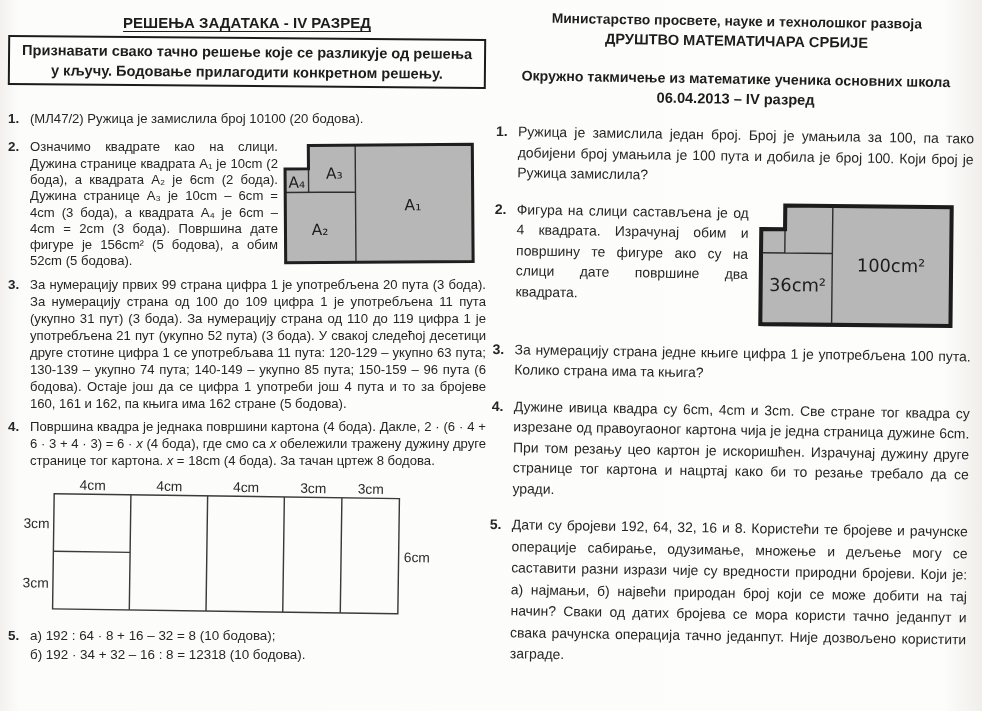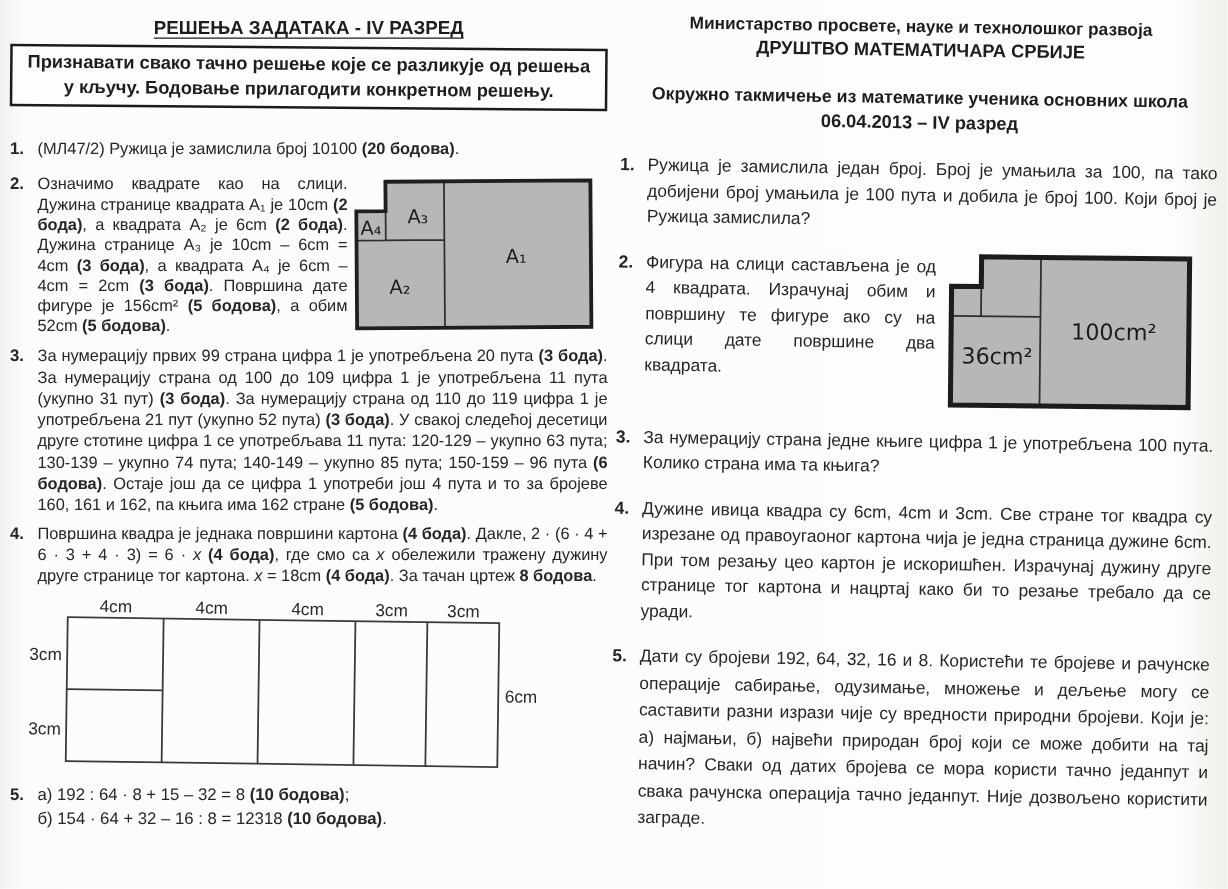--- a/index.html
+++ b/index.html
@@ -6,21 +6,21 @@
   body{
     width:982px;height:711px;overflow:hidden;
     font-family:"Liberation Sans","DejaVu Sans",sans-serif;
     color:#222;
     background:linear-gradient(90deg,#f2f1ee 0,#fcfcfb 2%,#fdfdfc 96%,#efeeea 100%);
   }
   .page{position:relative;width:982px;height:711px;}
   .col{position:absolute;top:0;}
   .col-left{left:8px;top:12px;width:478px;}
   .col-right{left:498px;top:8px;width:478px;transform:rotate(0.9deg);transform-origin:0 0;}
-  b{font-weight:700;}
+  b{font-weight:400;}
   i{font-style:italic;}
 
   
   .lp-title{
     text-align:center;font-weight:700;font-size:15px;
     text-decoration:underline;text-underline-offset:3px;
     margin:2px 0 6px 0;color:#1d1d1d;
   }
   .notice-box{
     border:2px solid #1b1b1b;background:#fdfdfc;
@@ -122,22 +122,22 @@
           <text class="figB-label" x="18.4" y="0.72">3cm</text>
           <text class="figB-label" x="1.0" y="2.75">3cm</text>
           <text class="figB-label" x="1.0" y="5.85">3cm</text>
           <text class="figB-label" x="20.85" y="4.25">6cm</text>
         </svg>
       </div>
 
       <div class="item item5-l">
         <span class="num">5.</span>
         <div class="txt">
-          <div class="line"><span>а) 192 : 64 · 8 + 15 – 32 = 8 </span><b>(10 бодова)</b><span>;</span></div>
-          <div class="line"><span>б) 154 · 64 + 32 – 16 : 8 = 12318 </span><b>(10 бодова)</b><span>.</span></div>
+          <div class="line"><span>а) 192 : 64 · 8 + 16 – 32 = 8 </span><b>(10 бодова)</b><span>;</span></div>
+          <div class="line"><span>б) 192 · 34 + 32 – 16 : 8 = 12318 </span><b>(10 бодова)</b><span>.</span></div>
         </div>
       </div>
 
     </div>
   </div>
 
   <div class="col col-right">
     <div class="rp-header">
       <div class="rp-h1">Министарство просвете, науке и технолошког развоја</div>
       <div class="rp-h2">ДРУШТВО МАТЕМАТИЧАРА СРБИЈЕ</div>

